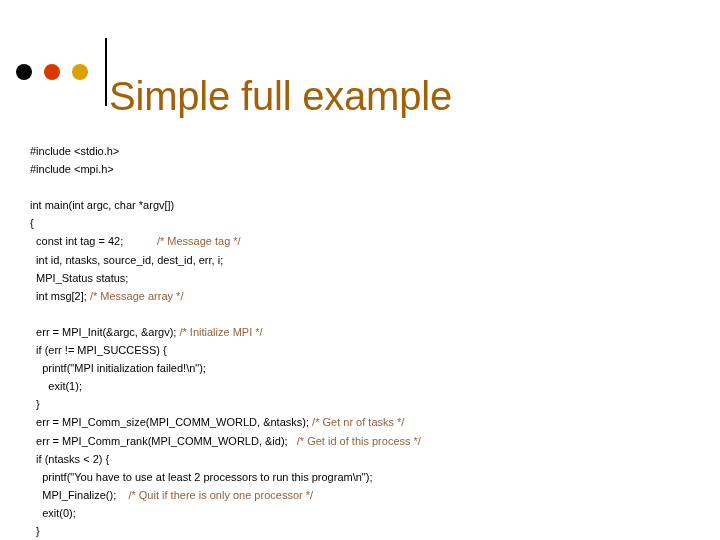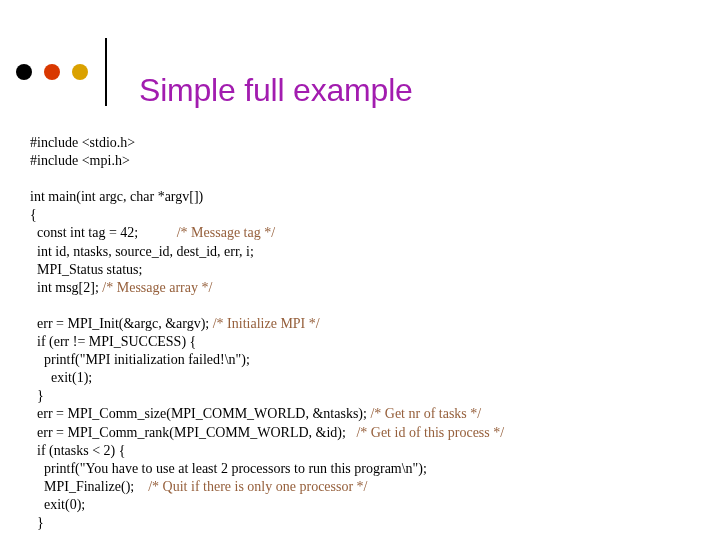--- a/index.html
+++ b/index.html
@@ -47,38 +47,38 @@
     position: absolute;
     left: 105px;
     top: 38px;
     width: 2px;
     height: 68px;
     background: #000000;
   }
 
   #page-title {
     position: absolute;
-    left: 139px;
+    left: 109px;
     top: 45px;
-    font-size: 32px;
+    font-size: 40px;
     line-height: 48px;
     font-weight: normal;
     letter-spacing: -0.2px;
     white-space: nowrap;
-    color: #a21caf;
+    color: #a16207;
   }
 
   
   #code-block {
     position: absolute;
     left: 30px;
-    top: 134px;
+    top: 142px;
     width: 684px;
-    font-family: Liberation Serif, serif;
-    font-size: 14px;
+    font-family: Liberation Sans, sans-serif;
+    font-size: 11px;
     line-height: 18.1px;
     white-space: pre;
     color: #000000;
   }
   .code-line {
     height: 18.1px;
     white-space: pre;
   }
   .code-line.blank {
     height: 18.1px;

